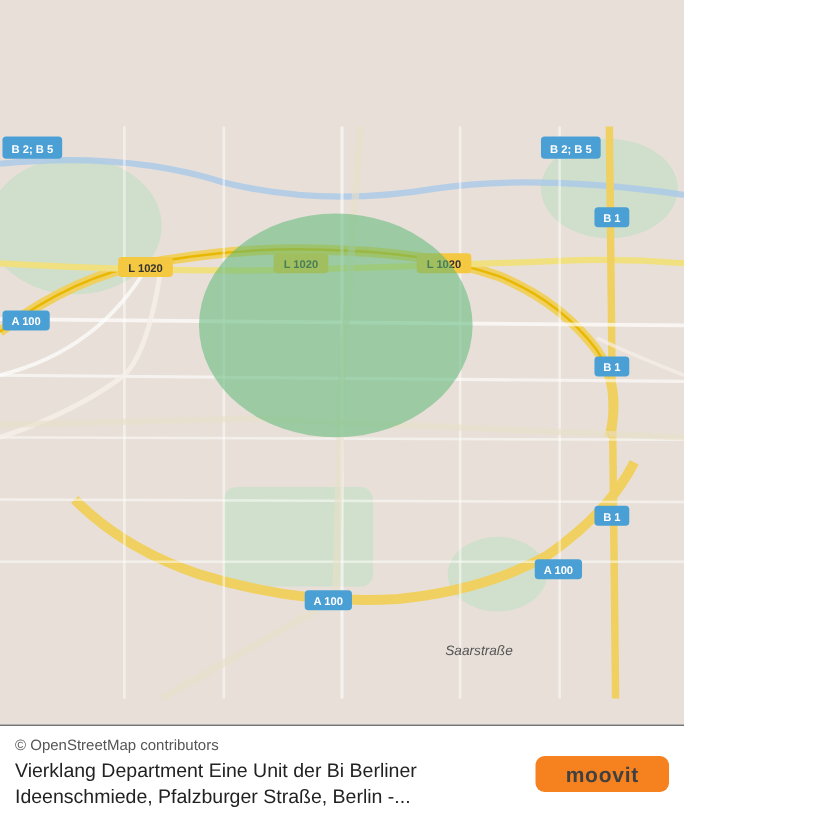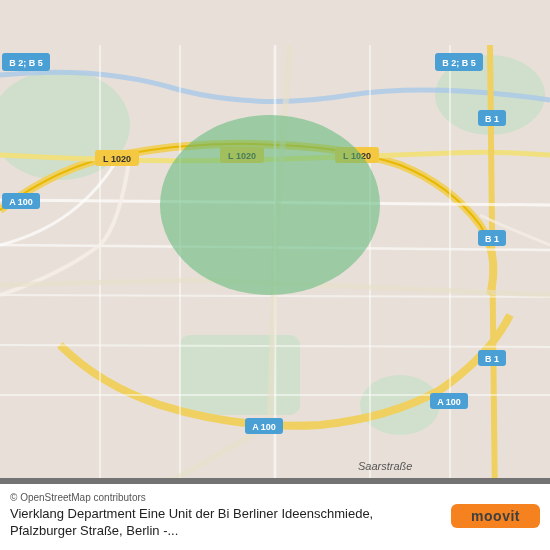--- a/index.html
+++ b/index.html
@@ -5,21 +5,21 @@
     * { margin: 0; padding: 0; box-sizing: border-box; }
     body {
       width: 550px;
       height: 550px;
       overflow: hidden;
       font-family: Arial, sans-serif;
       position: relative;
     }
 
     #map-container {
-      width: 550px;
+      width: 456px;
       height: 550px;
       position: relative;
       background-color: #e8e0d8;
       overflow: hidden;
     }
 
     
     #map-svg {
       position: absolute;
       top: 0; left: 0;
@@ -59,21 +59,21 @@
       box-shadow: 0 2px 8px rgba(0,0,0,0.3);
     }
 
     #bottom-bar {
       position: absolute;
       bottom: 0;
       left: 0;
       width: 100%;
       background: white;
       padding: 8px 10px 10px 10px;
-      border-top: 6px solid #737373;
+      border-top: 1px solid #737373;
       display: flex;
       align-items: center;
       justify-content: space-between;
     }
 
     #bottom-bar-text {
       flex: 1;
       padding-right: 10px;
     }
 

